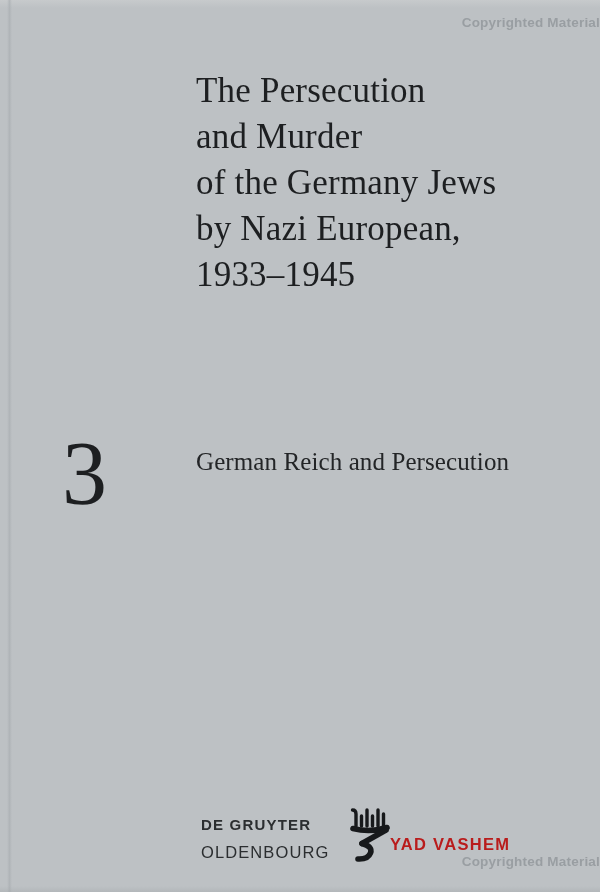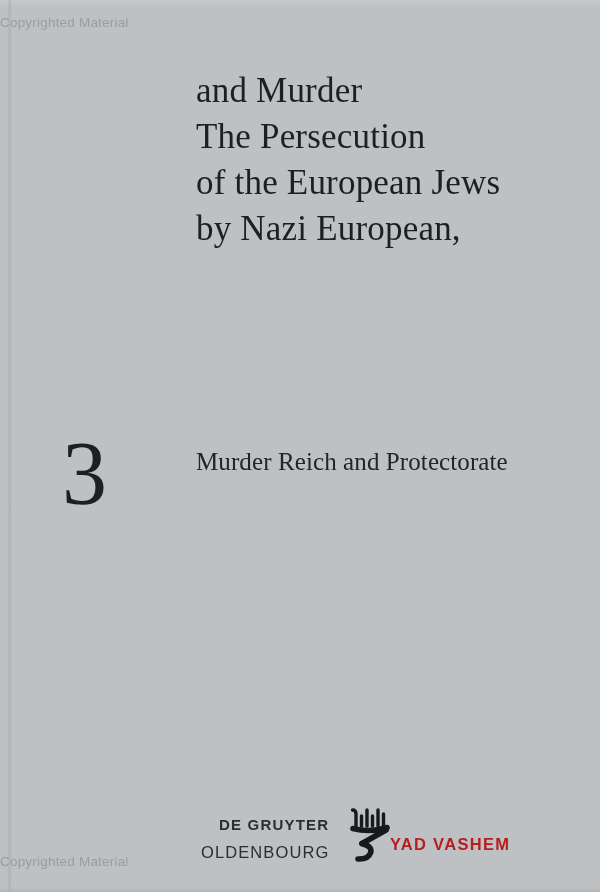--- a/index.html
+++ b/index.html
@@ -32,24 +32,24 @@
     position: absolute;
     left: 0; bottom: 0;
     width: 600px; height: 6px;
     background: linear-gradient(to top, rgba(160,165,168,0.35), rgba(160,165,168,0));
   }
 
   .copyright {
     position: absolute;
     left: 0;
     width: 600px;
-    text-align: left;
+    text-align: right;
     font-family: "Liberation Sans", sans-serif;
     font-size: 13.5px;
-    font-weight: normal;
+    font-weight: bold;
     color: #999ea2;
     letter-spacing: 0.2px;
   }
   .copyright.top { top: 15px; }
   .copyright.bottom { top: 854px; }
 
   .title-block {
     position: absolute;
     left: 196px;
     top: 68px;
@@ -76,21 +76,20 @@
     line-height: 28px;
     color: #232527;
     letter-spacing: 0.1px;
   }
 
   .publisher-row {
     position: absolute;
     left: 0; top: 0;
     width: 600px; height: 892px;
     pointer-events: none;
-    text-align: right;
   }
   .degruyter-logo {
     position: absolute;
     left: 201px;
     top: 817px;
     font-family: "Liberation Sans", sans-serif;
     color: #2b2e30;
   }
   .degruyter-line1 {
     font-size: 15px;
@@ -128,30 +127,31 @@
 
 <div class="cover">
 
   <div class="top-light-strip"></div>
   <div class="left-crease"></div>
   <div class="bottom-shade"></div>
 
   <div class="copyright top">Copyrighted Material</div>
 
   <div class="title-block">
+    <div>The Persecution</div>
     <div>and Murder</div>
-    <div>The Persecution</div>
-    <div>of the European Jews</div>
+    <div>of the Germany Jews</div>
     <div>by Nazi European,</div>
+    <div>1933–1945</div>
   </div>
 
   <div class="volume-number">3</div>
 
   <div class="subtitle-block">
-    <div>Murder Reich and Protectorate</div>
+    <div>German Reich and Persecution</div>
   </div>
 
   <div class="publisher-row">
 
     <div class="degruyter-logo">
       <div class="degruyter-line1">DE GRUYTER</div>
       <div class="degruyter-line2">OLDENBOURG</div>
     </div>
 
     <svg class="menorah" viewBox="0 0 42 58" xmlns="http://www.w3.org/2000/svg">

